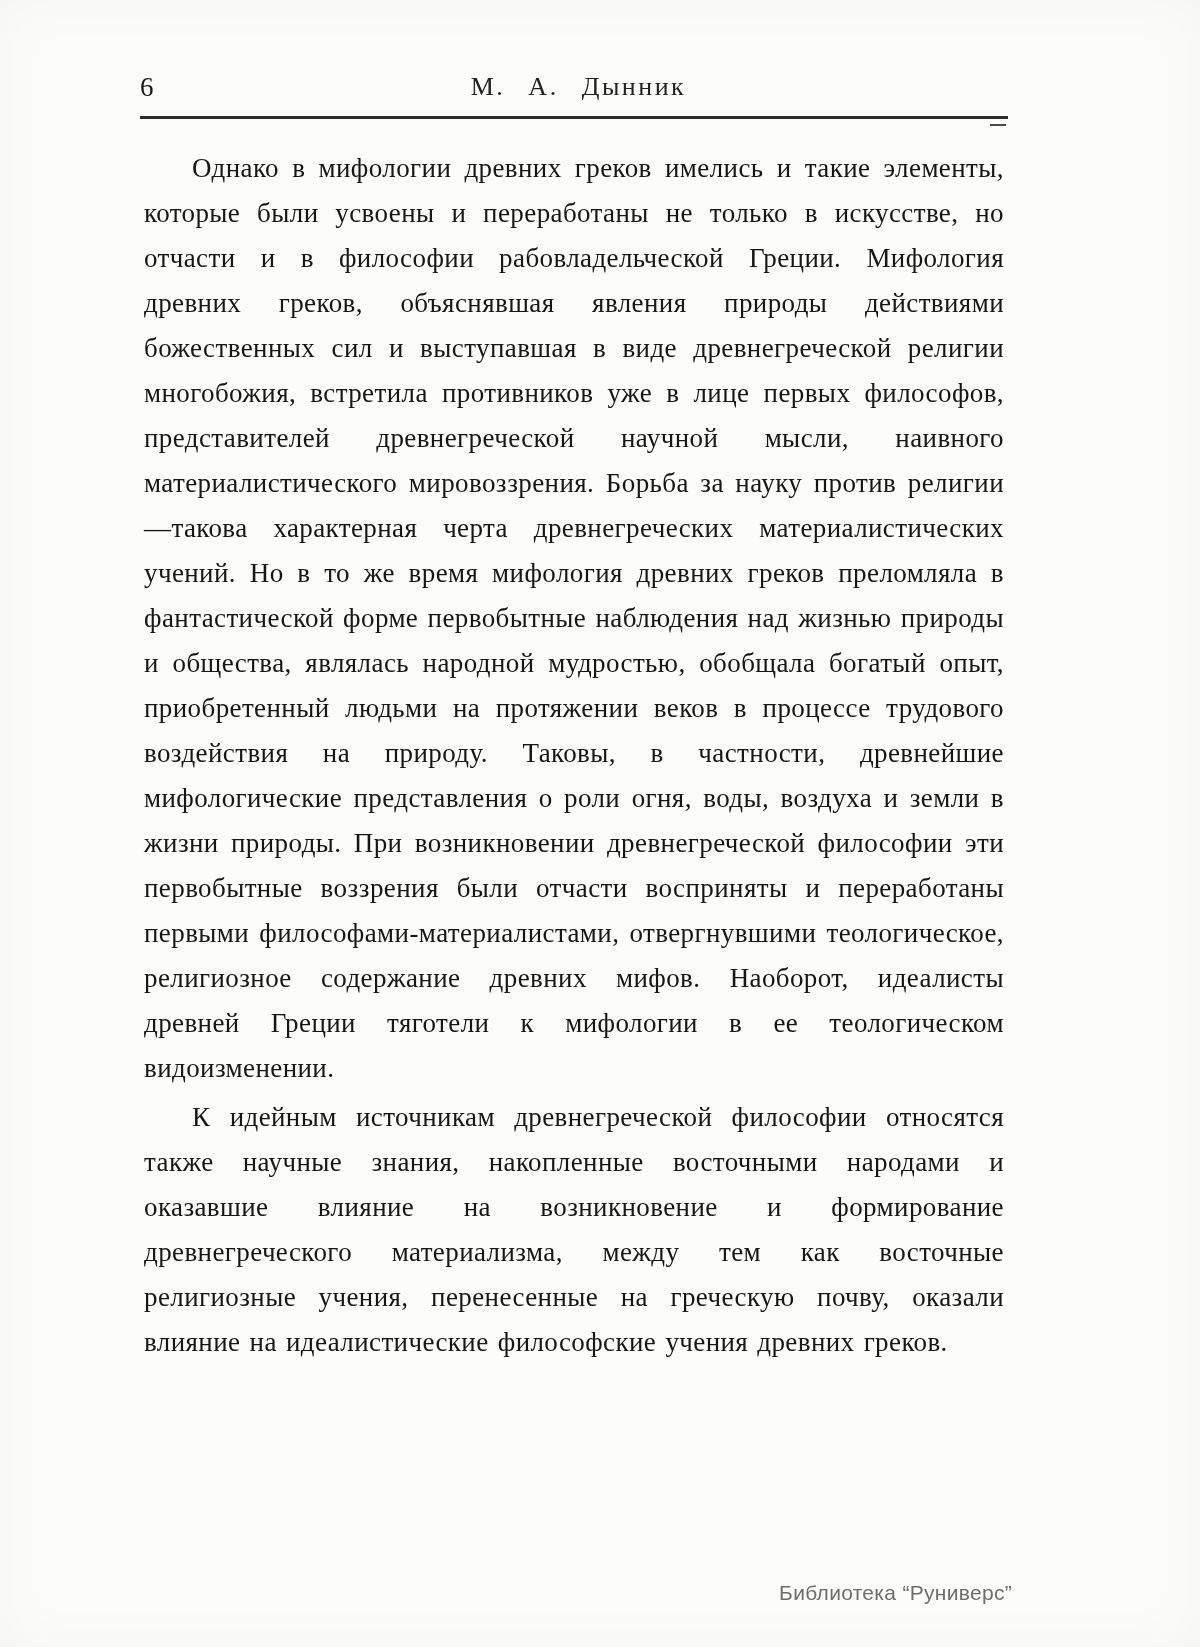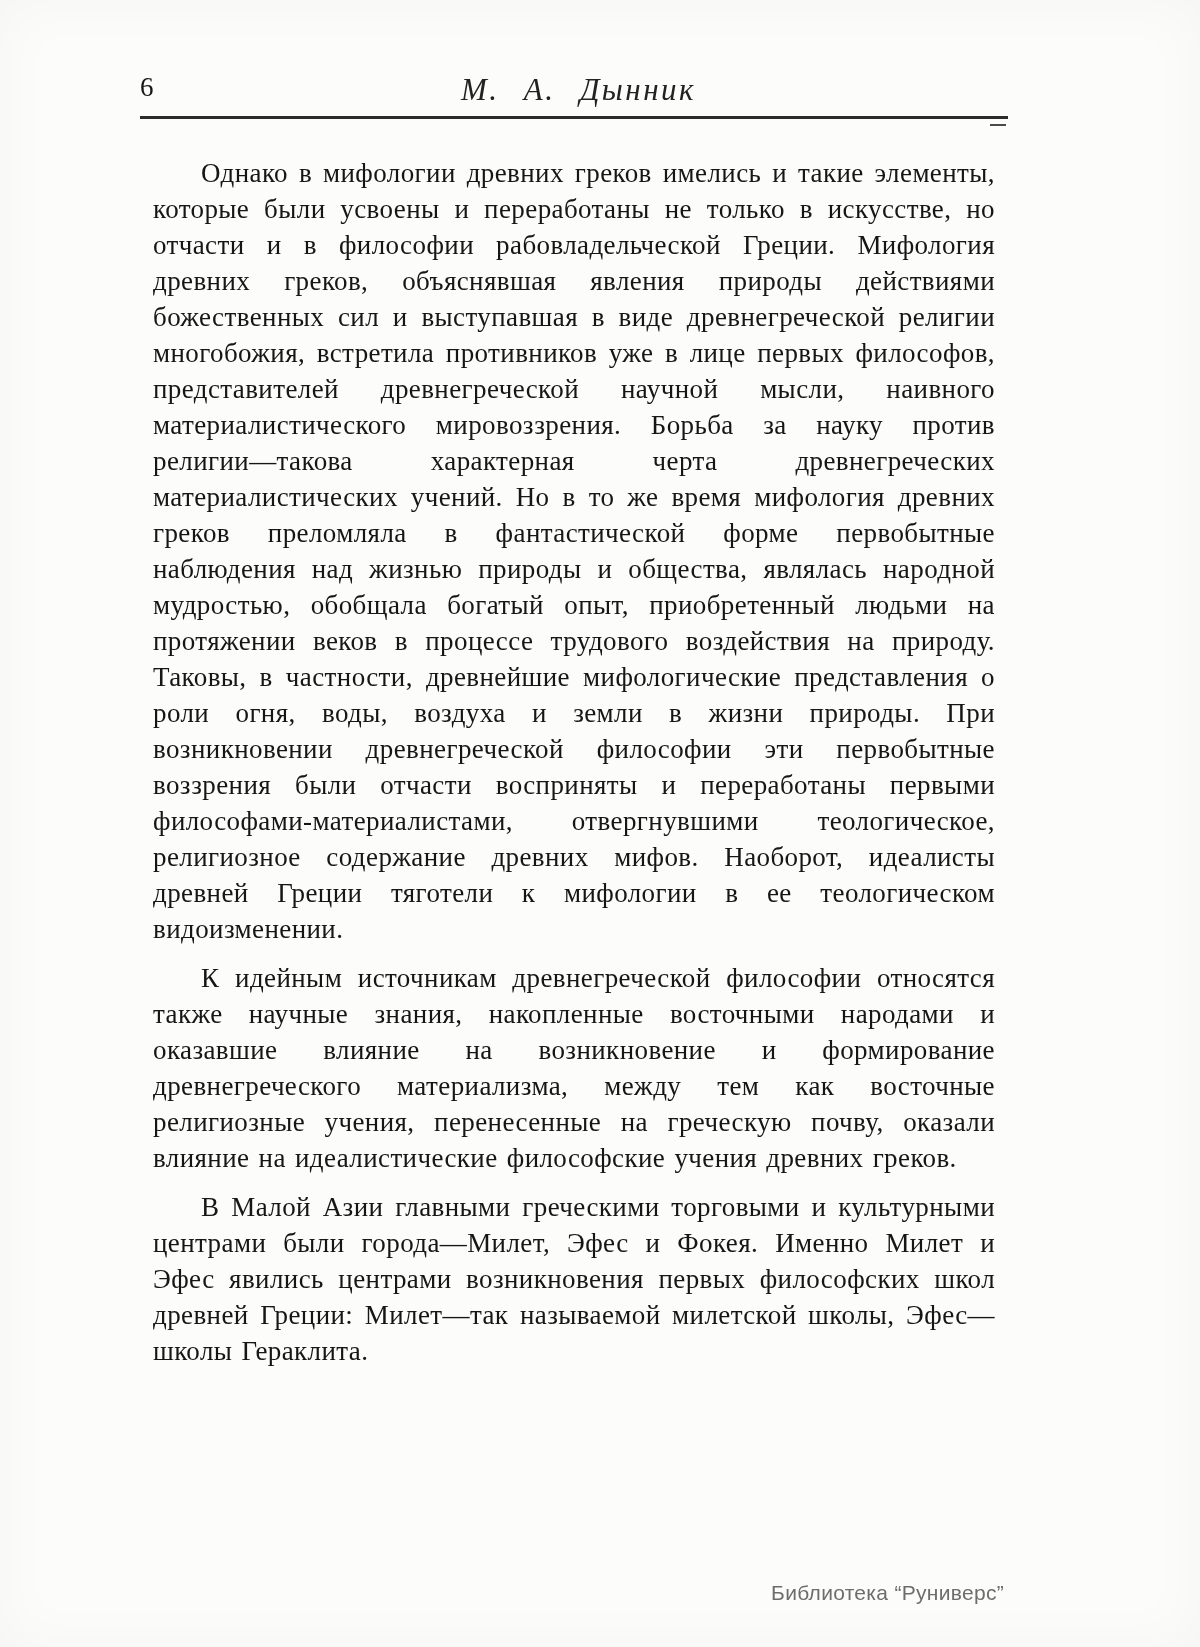--- a/index.html
+++ b/index.html
@@ -39,22 +39,21 @@
     top: 0;
     font-size: 27px;
     letter-spacing: 1px;
   }
   .running-title {
     position: absolute;
     left: 9px;
     right: 0;
     top: 0;
     text-align: center;
-    font-style: italic;
-    font-size: 31px;
+    font-size: 26px;
     letter-spacing: 2.5px;
     word-spacing: 14px;
     color: #222;
   }
   .head-rule {
     position: absolute;
     top: 116px;
     left: 140px;
     width: 868px;
     height: 2.5px;
@@ -70,33 +69,33 @@
     background: #4a4a4a;
   }
 
   .body-text {
     position: absolute;
     top: 142px;
     left: 140px;
     width: 868px;
   }
   .body-text p {
-    margin: 13px;
+    margin: 4px;
     text-indent: 48px;
     text-align: justify;
     font-size: 27px;
-    line-height: 36px;
+    line-height: 45px;
     letter-spacing: 0.4px;
     word-spacing: 2px;
     color: #161616;
   }
 
   .page-footer {
     position: absolute;
-    right: 196px;
+    right: 188px;
     bottom: 42px;
     text-align: right;
   }
   .watermark {
     font-family: "Liberation Sans", "DejaVu Sans", sans-serif;
     font-size: 21px;
     color: #6d6d6d;
     letter-spacing: 0.3px;
   }
 </style>
@@ -109,20 +108,19 @@
     <span class="page-number">6</span>
     <span class="running-title">М.  А.  Дынник</span>
   </header>
 
   <div class="head-rule"></div>
   <div class="head-rule-tick"></div>
 
   <main class="body-text">
     <p>Однако в мифологии древних греков имелись и такие элементы, которые были усвоены и переработаны не только в искусстве, но отчасти и в философии рабовладельческой Греции. Мифология древних греков, объяснявшая явления природы действиями божественных сил и выступавшая в виде древнегреческой религии многобожия, встретила противников уже в лице первых философов, представителей древнегреческой научной мысли, наивного материалистического мировоззрения. Борьба за науку против религии—такова характерная черта древнегреческих материалистических учений. Но в то же время мифология древних греков преломляла в фантастической форме первобытные наблюдения над жизнью природы и общества, являлась народной мудростью, обобщала богатый опыт, приобретенный людьми на протяжении веков в процессе трудового воздействия на природу. Таковы, в частности, древнейшие мифологические представления о роли огня, воды, воздуха и земли в жизни природы. При возникновении древнегреческой философии эти первобытные воззрения были отчасти восприняты и переработаны первыми философами-материалистами, отвергнувшими теологическое, религиозное содержание древних мифов. Наоборот, идеалисты древней Греции тяготели к мифологии в ее теологическом видоизменении.</p>
     <p>К идейным источникам древнегреческой философии относятся также научные знания, накопленные восточными народами и оказавшие влияние на возникновение и формирование древнегреческого материализма, между тем как восточные религиозные учения, перенесенные на греческую почву, оказали влияние на идеалистические философские учения древних греков.</p>
-    <p>В Малой Азии главными греческими торговыми и культурными центрами были города—Милет, Эфес и Фокея. Именно Милет и Эфес явились центрами возникновения первых философских школ древней Греции: Милет—так называемой милетской школы, Эфес—школы Гераклита.</p>
   </main>
 
   <footer class="page-footer">
     <span class="watermark">Библиотека “Руниверс”</span>
   </footer>
 
 </div>
 
 </body></html>

